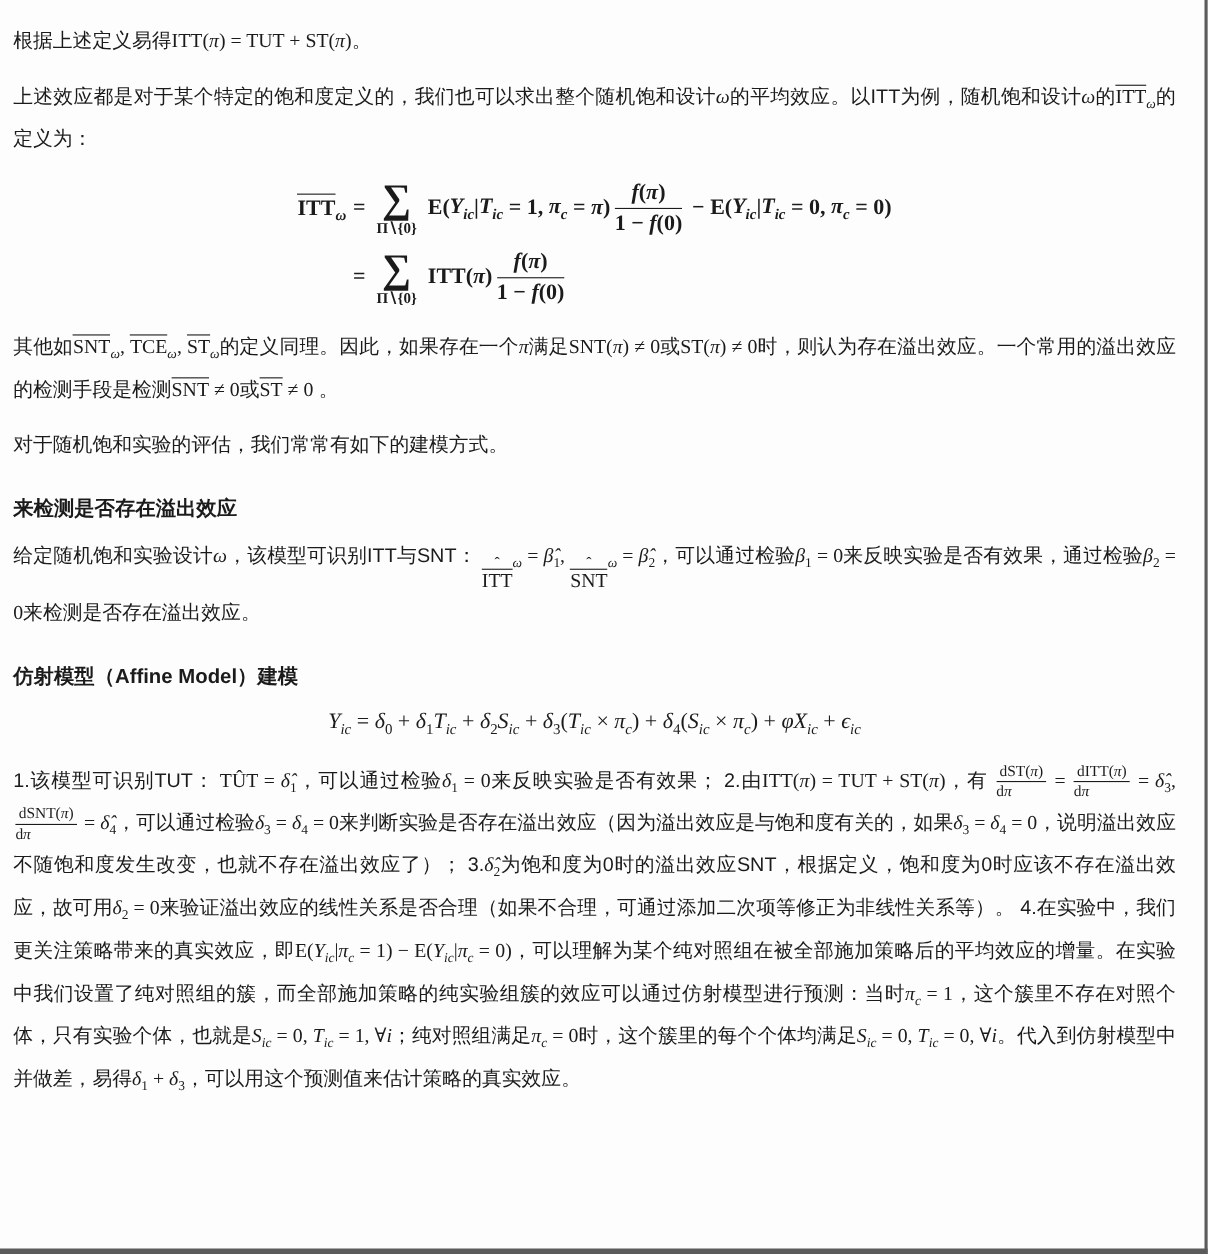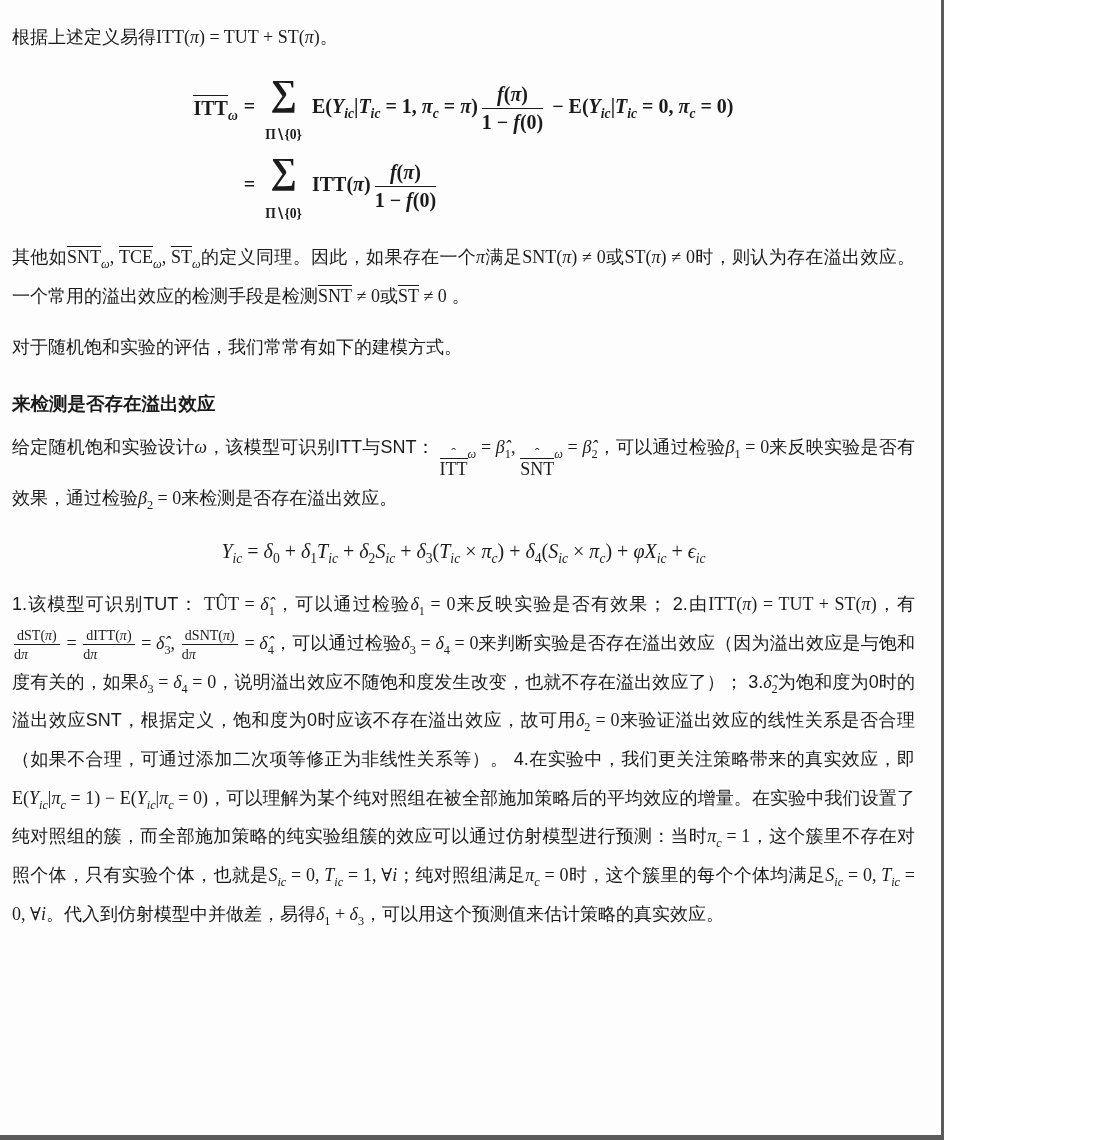--- a/index.html
+++ b/index.html
@@ -1,17 +1,17 @@
 <!DOCTYPE html>
 <html><head>
 <meta charset="utf-8">
 <style>
   html,body{margin:0;padding:0;background:#ffffff;}
   .page{
-    width:944px;height:1140px;box-sizing:border-box;overflow:hidden;
+    width:1098px;height:1140px;box-sizing:border-box;overflow:hidden;
     background:#fdfdfd;color:#1b1b1b;
     border-right:3px solid #5b5b5b;border-bottom:5px solid #5b5b5b;
     padding:6px 26px 8px 12px;
     font-family:"Liberation Sans","DejaVu Sans",sans-serif;
     font-size:18px;line-height:2.15;
   }
   p{margin:12px 0;text-align:justify;}
   h3{font-size:18.5px;font-weight:700;margin:26px 0 8px;line-height:1.3;}
   
   .m, .math-block{font-family:"Liberation Serif","DejaVu Serif",serif;}
@@ -26,29 +26,30 @@
   .eq td.r{text-align:right;}
   .eq td.l{text-align:left;padding-left:6px;}
   .frac{display:inline-block;vertical-align:middle;text-align:center;margin:0 4px;line-height:1.15;}
   .frac .fn{display:block;border-bottom:1.3px solid #1b1b1b;padding:0 5px 2px;text-align:center;}
   .frac .fd{display:block;padding-top:2px;}
   .sfrac{display:inline-block;vertical-align:middle;text-align:left;margin:0 2px;line-height:1.15;font-size:0.78em;}
   .sfrac .fn{display:block;border-bottom:1.1px solid #1b1b1b;padding:0 3px 1px;}
   .sfrac .fd{display:block;padding-top:1px;}
   .sum{display:inline-flex;flex-direction:column;align-items:center;vertical-align:middle;margin:0 5px;line-height:1;}
   .sum .sg{font-size:1.85em;line-height:0.95;}
-  .sum .sl{font-size:0.68em;margin-top:18px;}
+  .sum .sl{font-size:0.68em;margin-top:2px;}
 </style>
 </head>
 <body>
 
 <div class="page">
 
   <p>根据上述定义易得<span class="m">ITT(<i>π</i>) = TUT + ST(<i>π</i>)</span>。</p>
 
+  <p>上述效应都是对于某个特定的饱和度定义的，我们也可以求出整个随机饱和设计<span class="m"><i>ω</i></span>的平均效应。以ITT为例，随机饱和设计<span class="m"><i>ω</i></span>的<span class="m"><span class="ov">ITT</span><sub><i>ω</i></sub></span>的定义为：</p>
 
   <div class="math-block">
     <table class="eq">
       <tbody>
           <tr>
         <td class="r"><span class="ov">ITT</span><sub><i>ω</i></sub></td>
         <td class="l">= <span class="sum">
                 <span class="sg">∑</span>
                 <span class="sl">Π∖{0}</span>
               </span> E(<i>Y<sub>ic</sub></i>|<i>T<sub>ic</sub></i> = 1, <i>π<sub>c</sub></i> = <i>π</i>)<span class="frac"><span class="fn"><i>f</i>(<i>π</i>)</span><span class="fd">1 − <i>f</i>(0)</span></span> − E(<i>Y<sub>ic</sub></i>|<i>T<sub>ic</sub></i> = 0, <i>π<sub>c</sub></i> = 0)</td>
@@ -72,19 +73,20 @@
 
 
   <p>给定随机饱和实验设计<span class="m"><i>ω</i></span>，该模型可识别ITT与SNT：<span class="m"> <span class="ovh">
           <span class="h">ˆ</span>
           <span class="ov">ITT</span>
         </span><sub><i>ω</i></sub> = <i>β̂</i><sub>1</sub>, <span class="ovh">
           <span class="h">ˆ</span>
           <span class="ov">SNT</span>
         </span><sub><i>ω</i></sub> = <i>β̂</i><sub>2</sub></span>，可以通过检验<span class="m"><i>β</i><sub>1</sub> = 0</span>来反映实验是否有效果，通过检验<span class="m"><i>β</i><sub>2</sub> = 0</span>来检测是否存在溢出效应。</p>
 
+  <h3>仿射模型（Affine Model）建模</h3>
 
   <div class="math-block"><i>Y<sub>ic</sub></i> = <i>δ</i><sub>0</sub> + <i>δ</i><sub>1</sub><i>T<sub>ic</sub></i> + <i>δ</i><sub>2</sub><i>S<sub>ic</sub></i> + <i>δ</i><sub>3</sub>(<i>T<sub>ic</sub></i> × <i>π<sub>c</sub></i>) + <i>δ</i><sub>4</sub>(<i>S<sub>ic</sub></i> × <i>π<sub>c</sub></i>) + <i>φX<sub>ic</sub></i> + <i>ϵ<sub>ic</sub></i></div>
 
 
   <p>1.该模型可识别TUT：<span class="m"> TÛT = <i>δ̂</i><sub>1</sub></span>，可以通过检验<span class="m"><i>δ</i><sub>1</sub> = 0</span>来反映实验是否有效果； 2.由<span class="m">ITT(<i>π</i>) = TUT + ST(<i>π</i>)</span>，有 <span class="m"><span class="sfrac"><span class="fn">dST(<i>π</i>)</span><span class="fd">d<i>π</i></span></span> = <span class="sfrac"><span class="fn">dITT(<i>π</i>)</span><span class="fd">d<i>π</i></span></span> = <i>δ̂</i><sub>3</sub>, <span class="sfrac"><span class="fn">dSNT(<i>π</i>)</span><span class="fd">d<i>π</i></span></span> = <i>δ̂</i><sub>4</sub></span>，可以通过检验<span class="m"><i>δ</i><sub>3</sub> = <i>δ</i><sub>4</sub> = 0</span>来判断实验是否存在溢出效应（因为溢出效应是与饱和度有关的，如果<span class="m"><i>δ</i><sub>3</sub> = <i>δ</i><sub>4</sub> = 0</span>，说明溢出效应不随饱和度发生改变，也就不存在溢出效应了）； 3.<span class="m"><i>δ̂</i><sub>2</sub></span>为饱和度为0时的溢出效应SNT，根据定义，饱和度为0时应该不存在溢出效应，故可用<span class="m"><i>δ</i><sub>2</sub> = 0</span>来验证溢出效应的线性关系是否合理（如果不合理，可通过添加二次项等修正为非线性关系等）。 4.在实验中，我们更关注策略带来的真实效应，即<span class="m">E(<i>Y<sub>ic</sub></i>|<i>π<sub>c</sub></i> = 1) − E(<i>Y<sub>ic</sub></i>|<i>π<sub>c</sub></i> = 0)</span>，可以理解为某个纯对照组在被全部施加策略后的平均效应的增量。在实验中我们设置了纯对照组的簇，而全部施加策略的纯实验组簇的效应可以通过仿射模型进行预测：当时<span class="m"><i>π<sub>c</sub></i> = 1</span>，这个簇里不存在对照个体，只有实验个体，也就是<span class="m"><i>S<sub>ic</sub></i> = 0, <i>T<sub>ic</sub></i> = 1, ∀<i>i</i></span>；纯对照组满足<span class="m"><i>π<sub>c</sub></i> = 0</span>时，这个簇里的每个个体均满足<span class="m"><i>S<sub>ic</sub></i> = 0, <i>T<sub>ic</sub></i> = 0, ∀<i>i</i></span>。代入到仿射模型中并做差，易得<span class="m"><i>δ</i><sub>1</sub> + <i>δ</i><sub>3</sub></span>，可以用这个预测值来估计策略的真实效应。</p>
 
 </div>
 
 </body></html>

